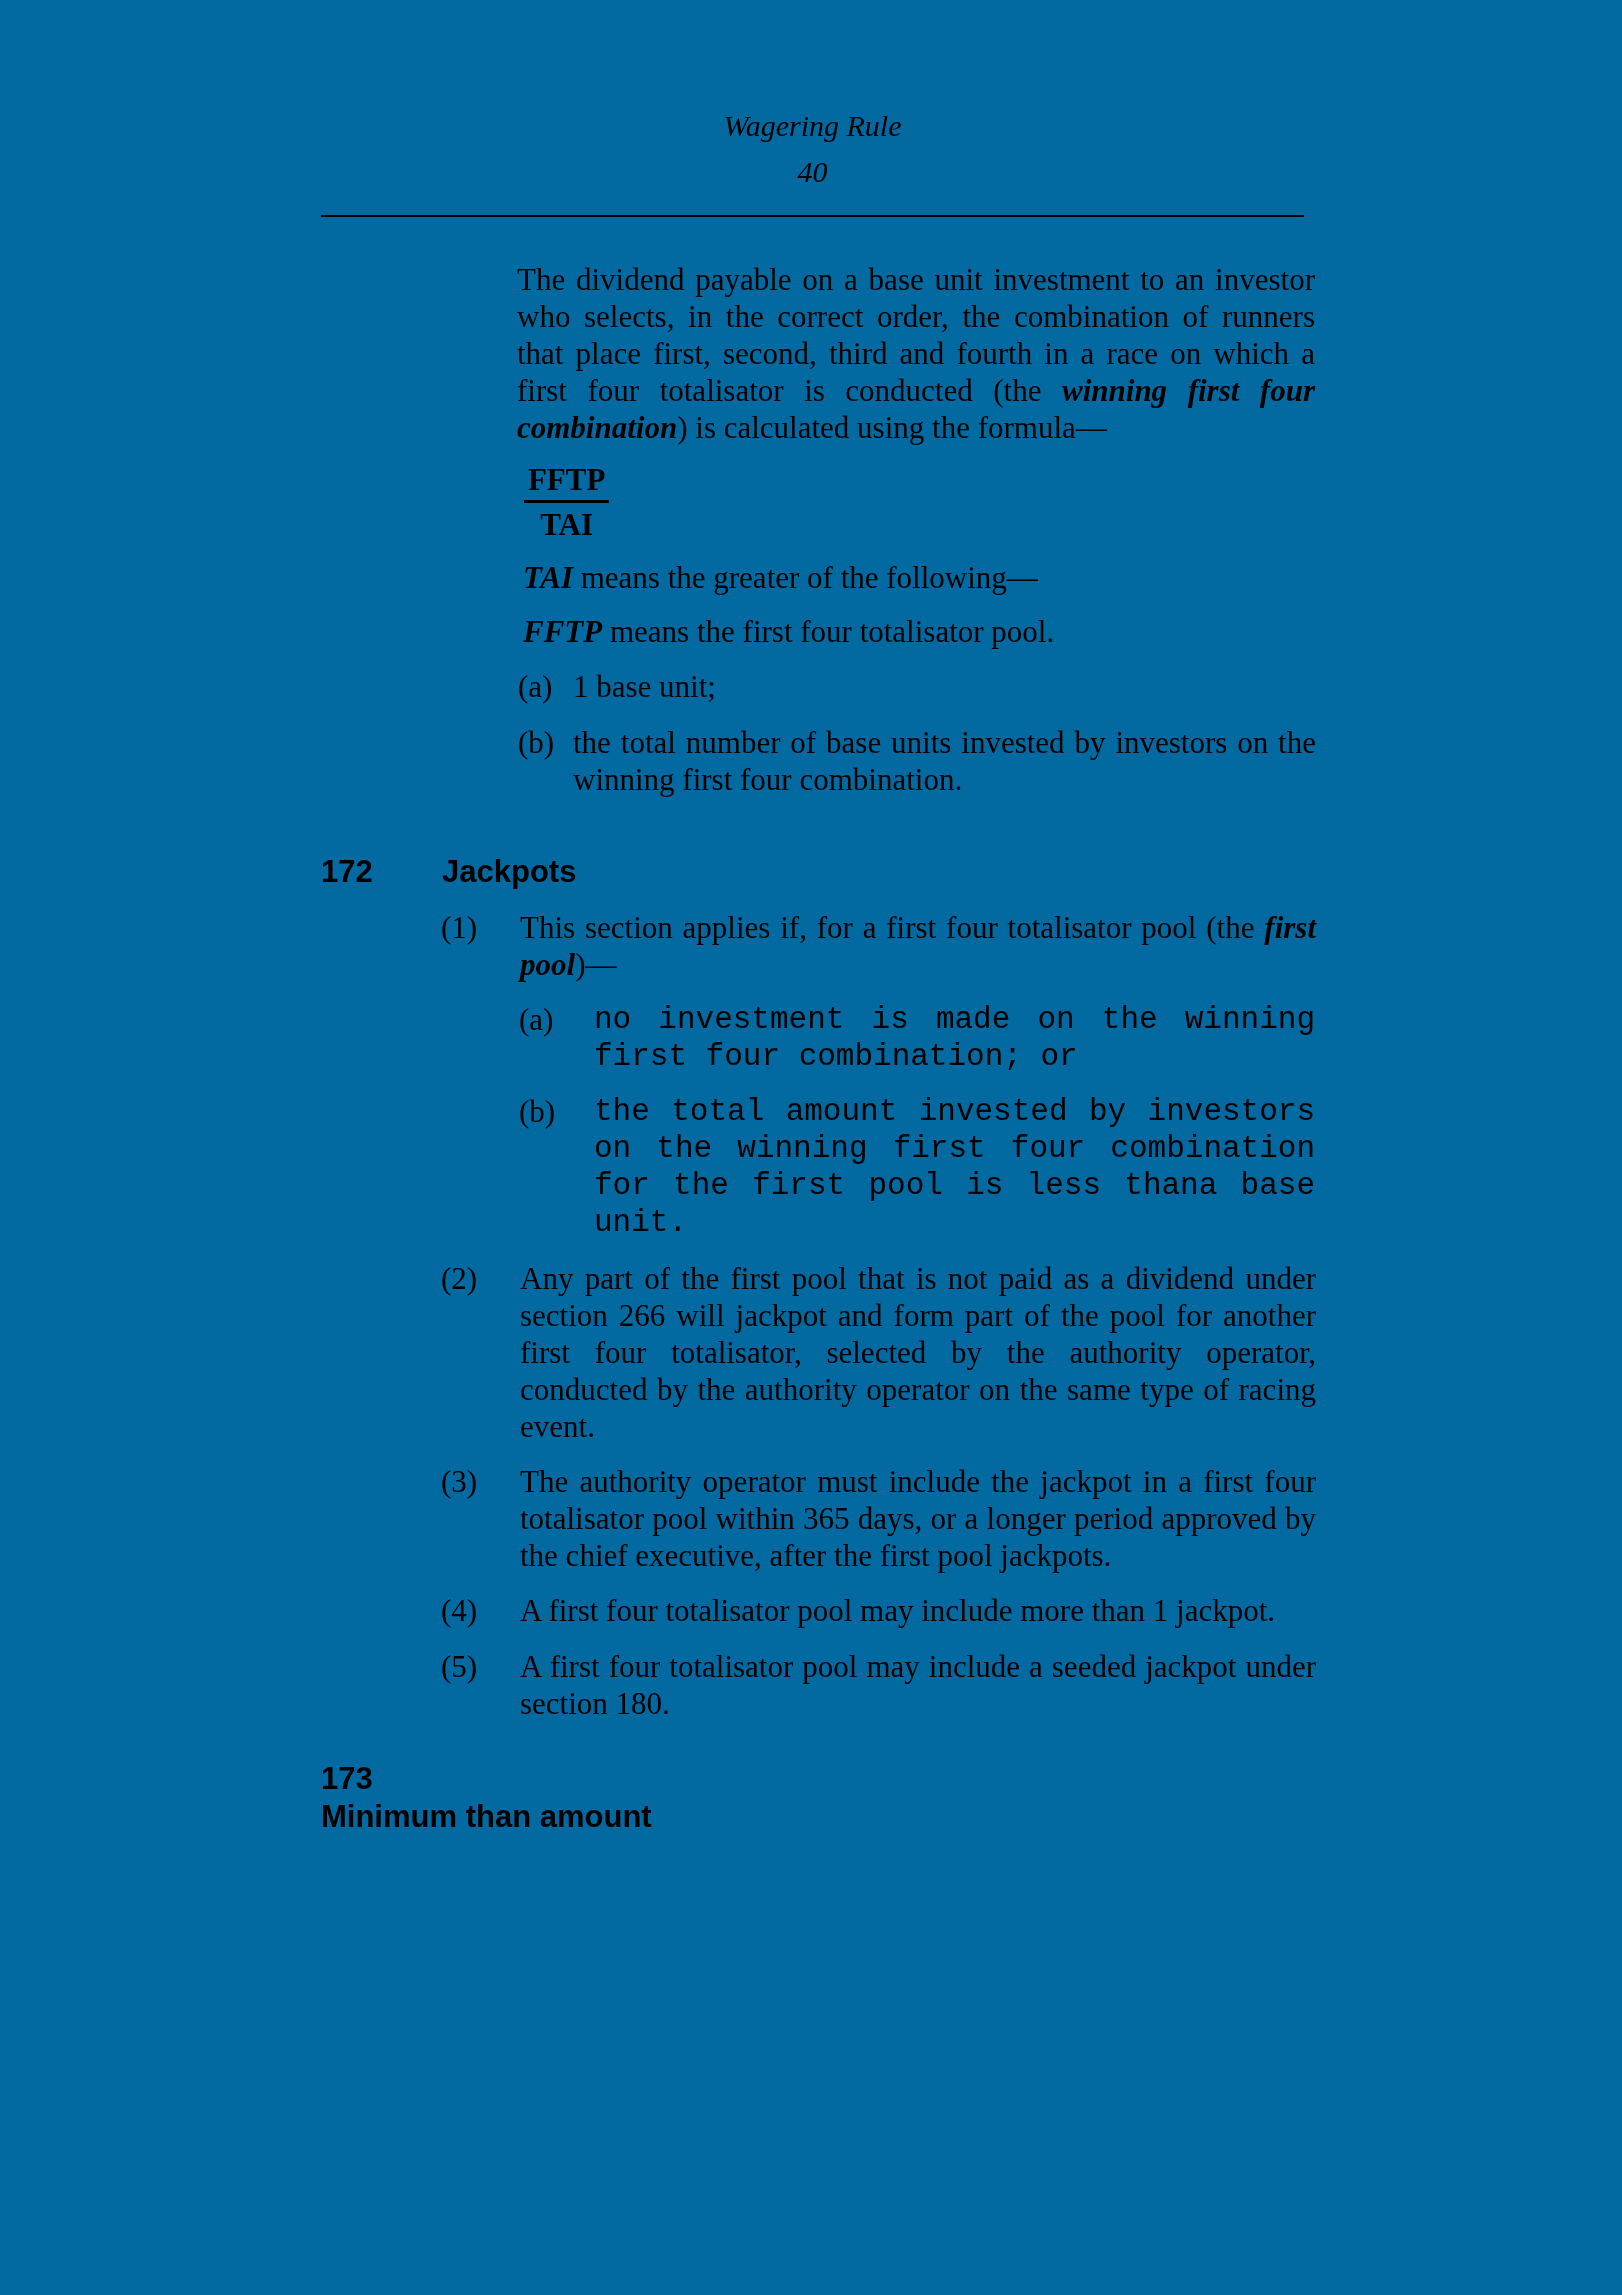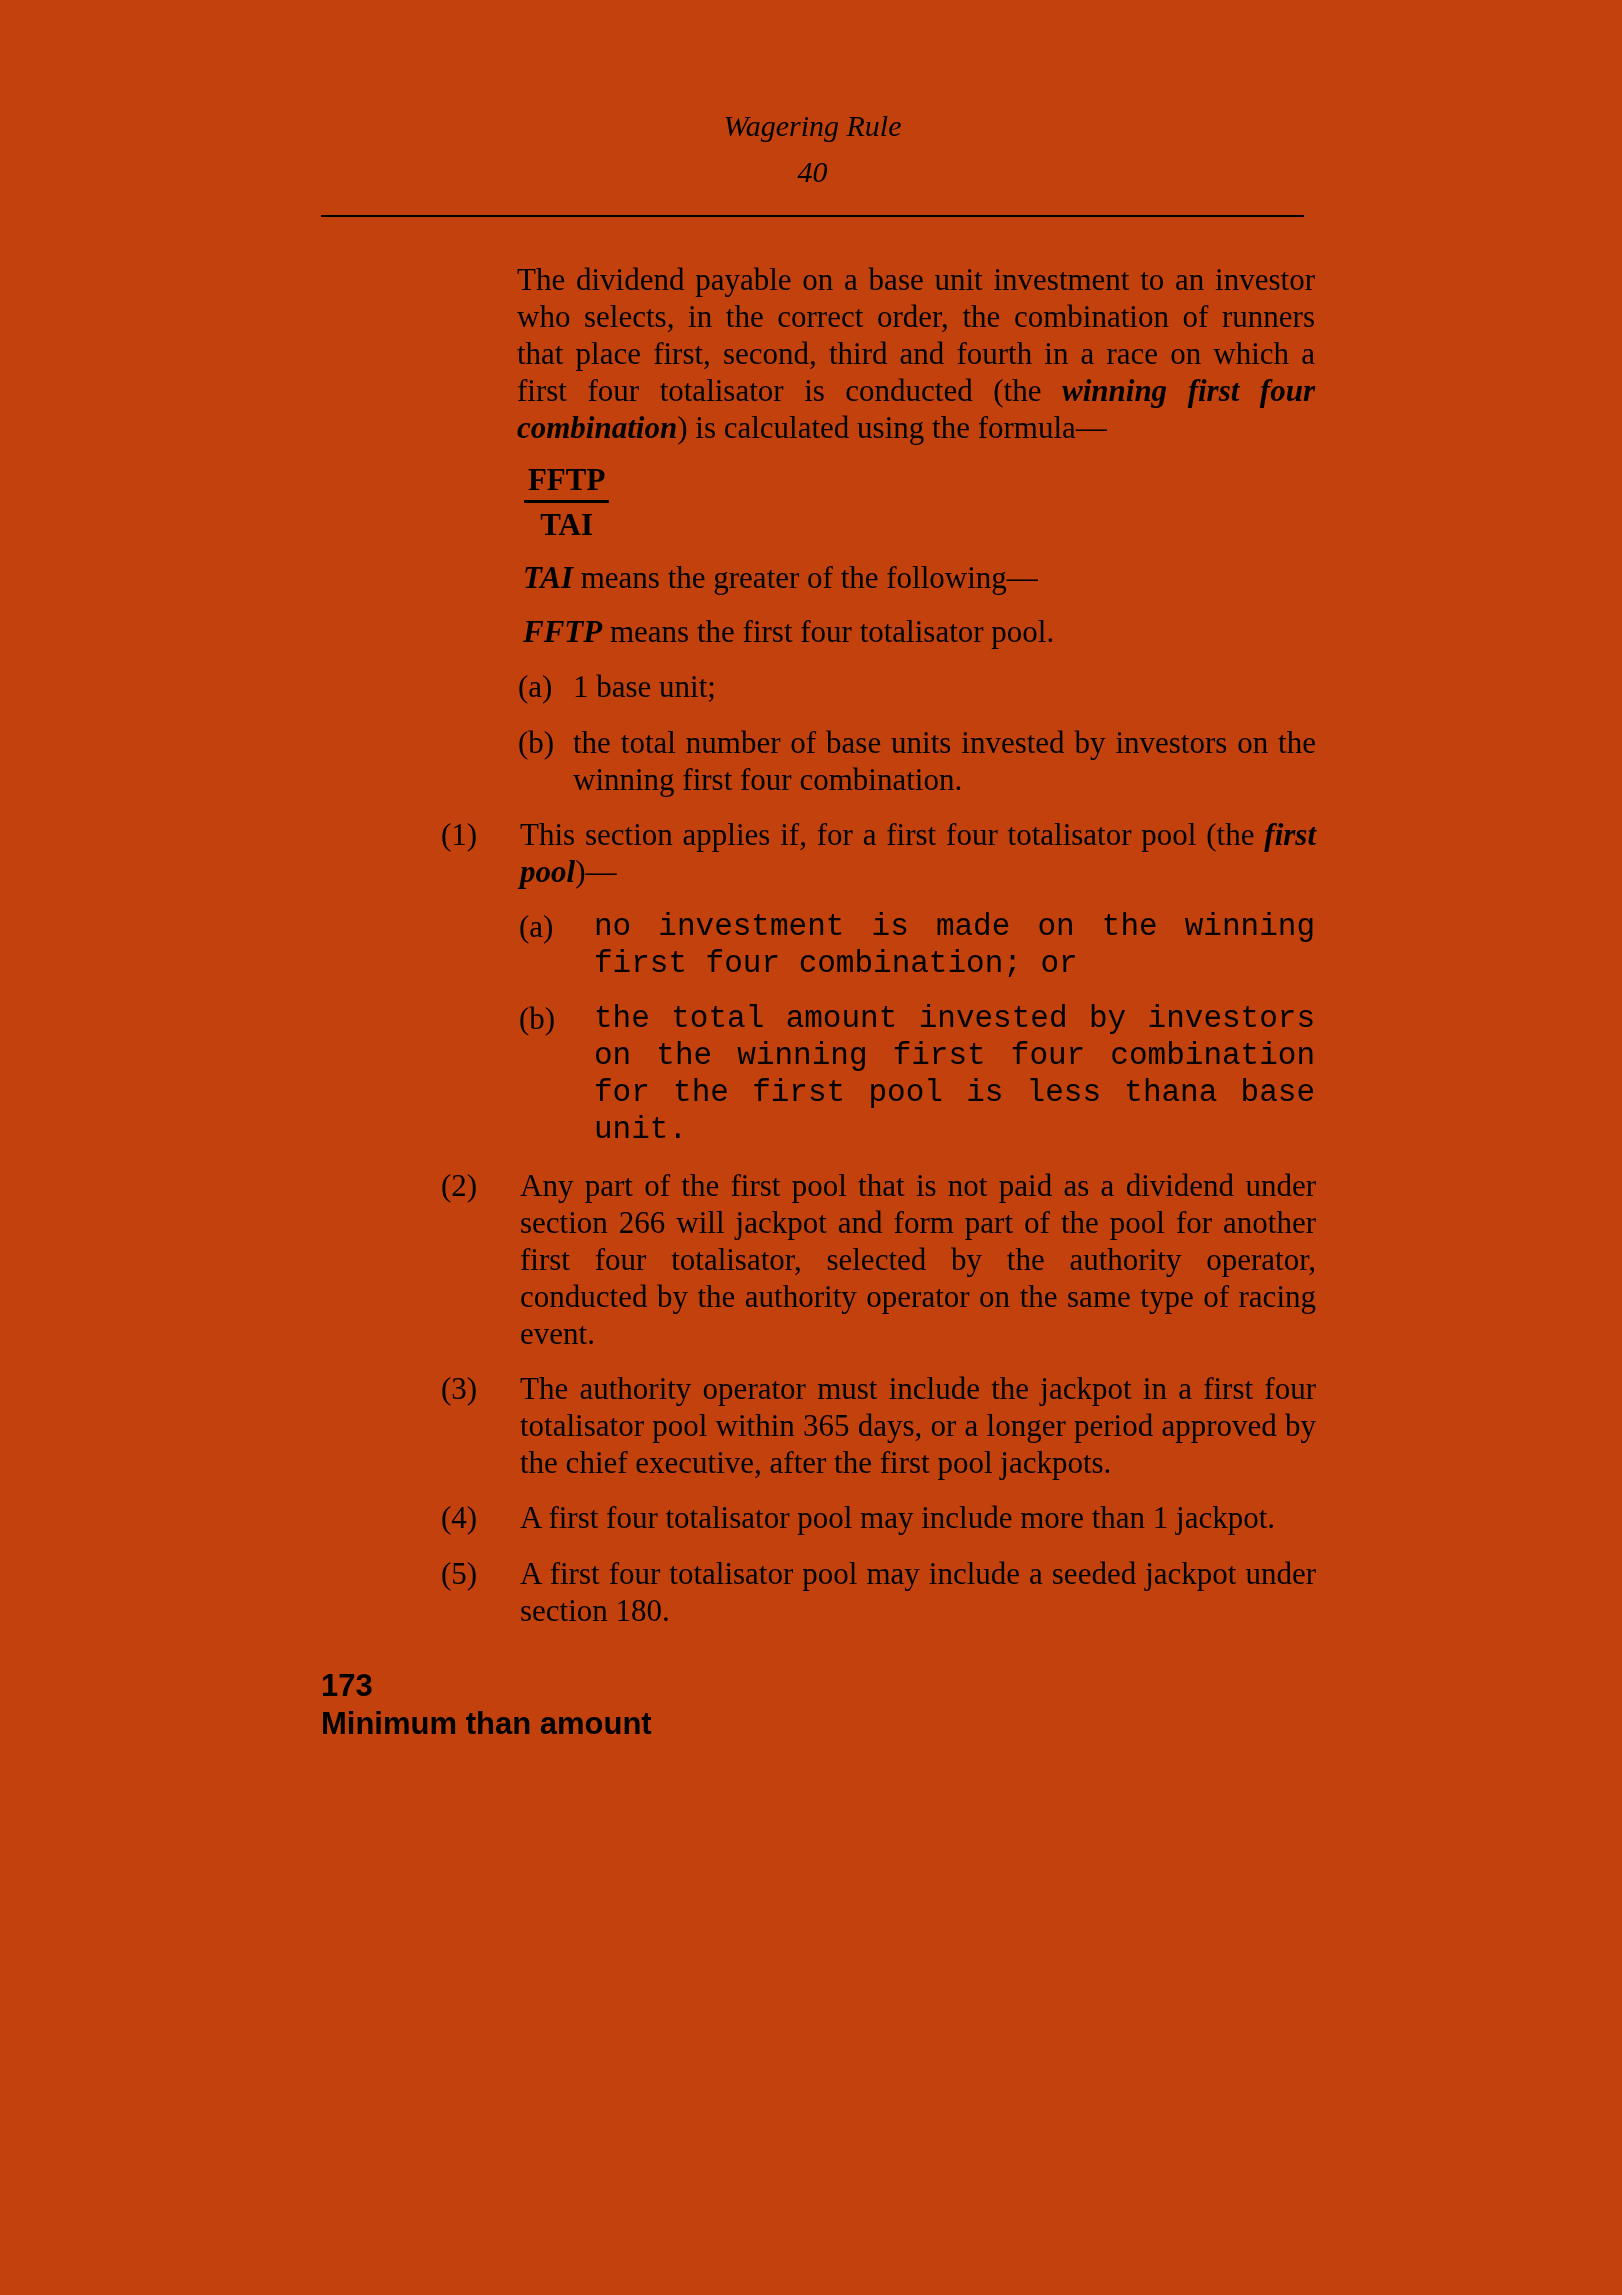--- a/index.html
+++ b/index.html
@@ -1,20 +1,20 @@
 <!DOCTYPE html>
 <html style="font-size:10.5px"><head>
 <meta charset="utf-8">
 <style>
   html, body { margin: 0; padding: 0; background: #ffffff; }
   .page {
     position: relative;
     width: 1623px;
     height: 2295px;
-    background: #c2410c;
+    background: #0369a1;
     color: #000000;
     font-family: "Liberation Serif", serif;
     font-size: 31px;
     overflow: hidden;
   }
   
   .header {
     padding-top: 107px;
     margin-left: 321px;
     width: 983px;
@@ -123,20 +123,24 @@
     <div class="def-item">
       <span class="lbl">(a)</span>
       <span class="txt">1 base unit;</span>
     </div>
 
     <div class="def-item">
       <span class="lbl">(b)</span>
       <span class="txt">the total number of base units invested by investors on the winning first four combination.</span>
     </div>
 
+    <div class="sec-heading">
+      <span class="num">172</span>
+      <span>Jackpots</span>
+    </div>
 
     <div class="item">
       <span class="lbl">(1)</span>
       <span class="txt"><span>This section applies if, for a first four totalisator pool (the </span><span class="bi">first pool</span><span>)—</span></span>
     </div>
 
     <div class="subitem">
       <span class="lbl">(a)</span>
       <span class="txt">no investment is made on the winning first four combination; or</span>
     </div>

